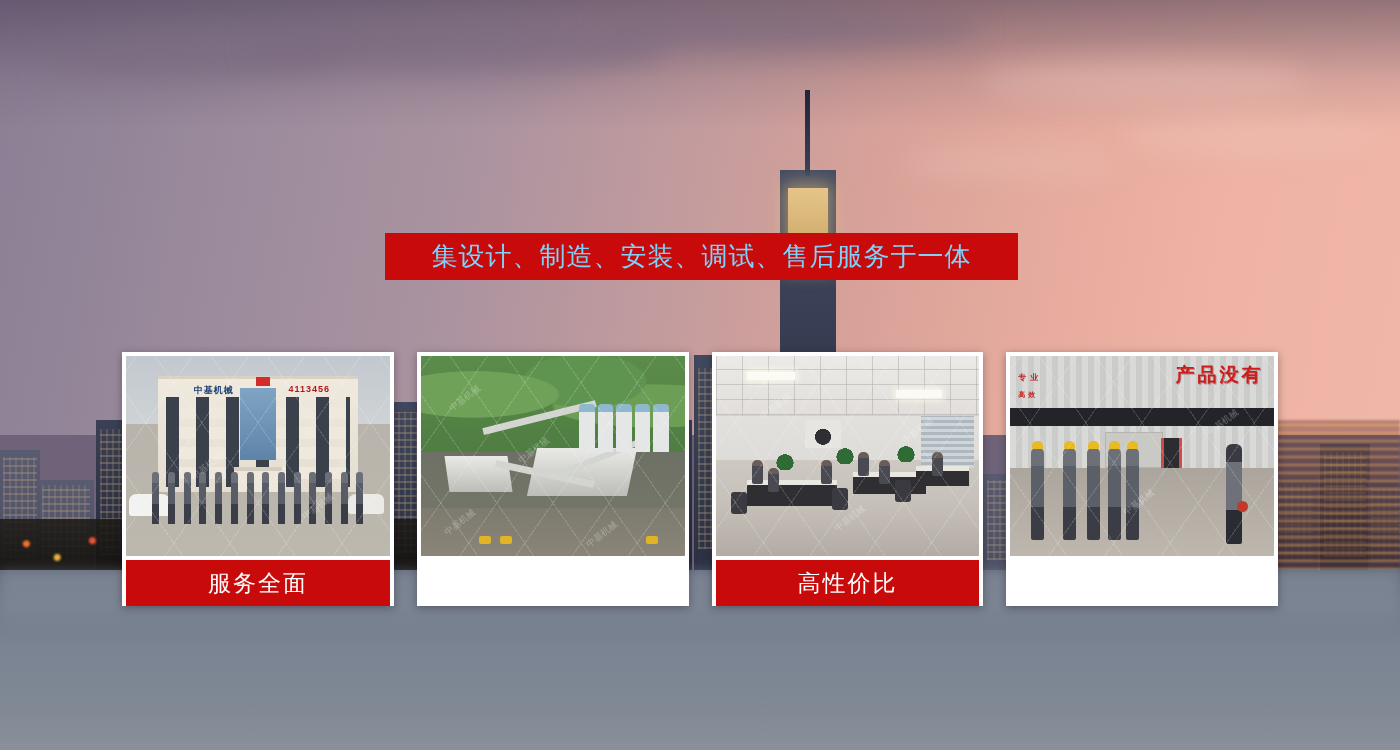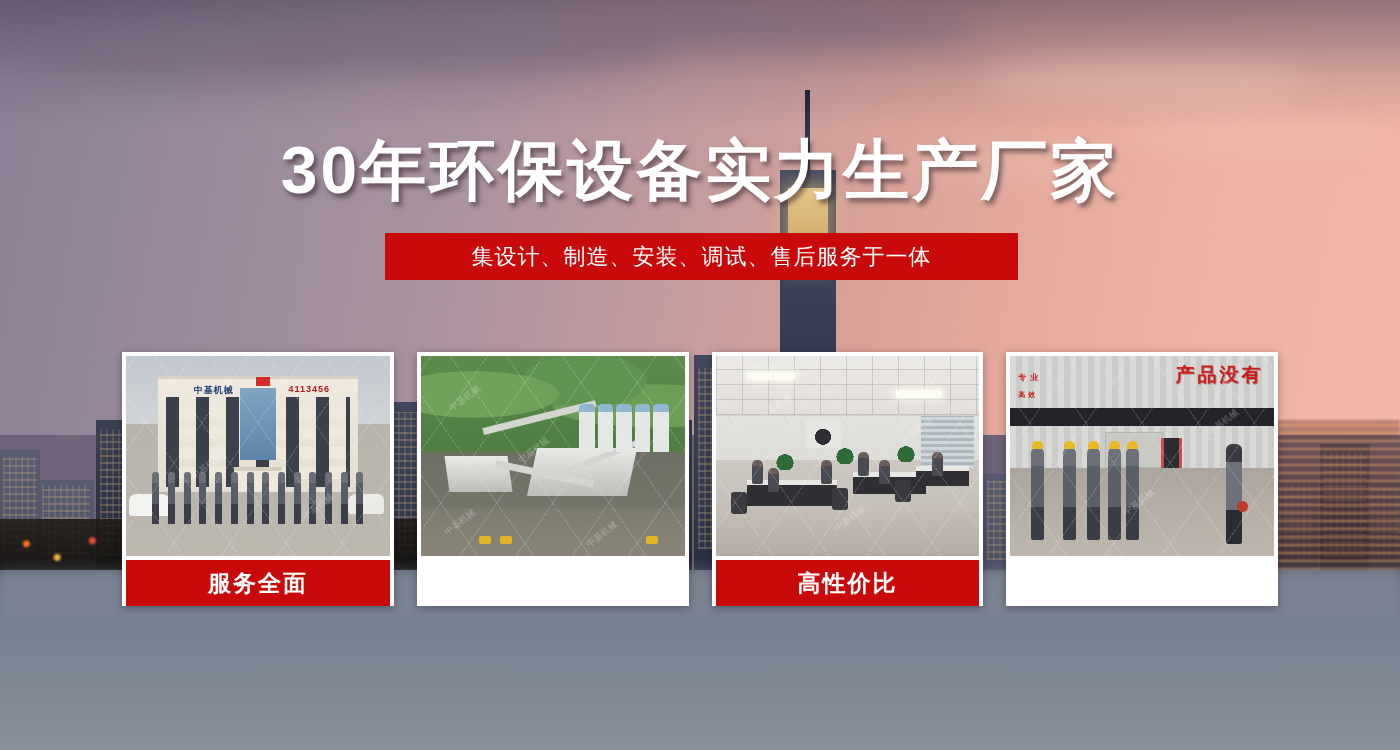--- a/index.html
+++ b/index.html
@@ -131,22 +131,22 @@
 
   
   .subtitle-bar {
     position: absolute;
     left: 385px; top: 233px;
     width: 633px; height: 47px;
     background: #c80a0a;
     display: flex; align-items: center; justify-content: center;
   }
   .subtitle-bar .txt {
-    color: #ffffff;
-    font-size: 22px;
+    color: #7dd3fc;
+    font-size: 26px;
     font-weight: 500;
     letter-spacing: 1px;
     white-space: nowrap;
   }
 
   
   .cards {
     position: absolute;
     left: 122px; top: 352px;
     width: 1156px;
@@ -181,21 +181,21 @@
   }
   .caption {
     height: 46px;
     background: #c80a0a;
     display: flex; align-items: center; justify-content: center;
     margin-top: 4px;
   }
   .caption span {
     color: #ffffff;
     font-size: 23px;
-    font-weight: 700;
+    font-weight: 400;
     letter-spacing: 2px;
   }
 
   
   .p1 { background: linear-gradient(180deg, #c2c8cf 0%, #cfd3d6 34%, #b9b4ab 34%, #bdb8ae 100%); }
   .p1 .bldg {
     position: absolute; left: 12%; top: 10%; width: 76%; height: 58%;
     background: linear-gradient(180deg, #efe9de 0%, #e4ddd0 100%);
     border-top: 3px solid #d9d2c4;
   }
@@ -448,21 +448,20 @@
 
   <div class="right-glow"></div>
   <div class="riverbank">
     <div class="bank-lights"></div>
   </div>
 
   <div class="water">
     <div class="water-shimmer"></div>
   </div>
 
-  <div class="headline">30年环保设备实力生产厂家</div>
 
   <div class="subtitle-bar">
     <span class="txt">集设计、制造、安装、调试、售后服务于一体</span>
   </div>
 
   <div class="cards">
 
     <div class="card">
       <div class="photo p1">
         <div class="bldg">

